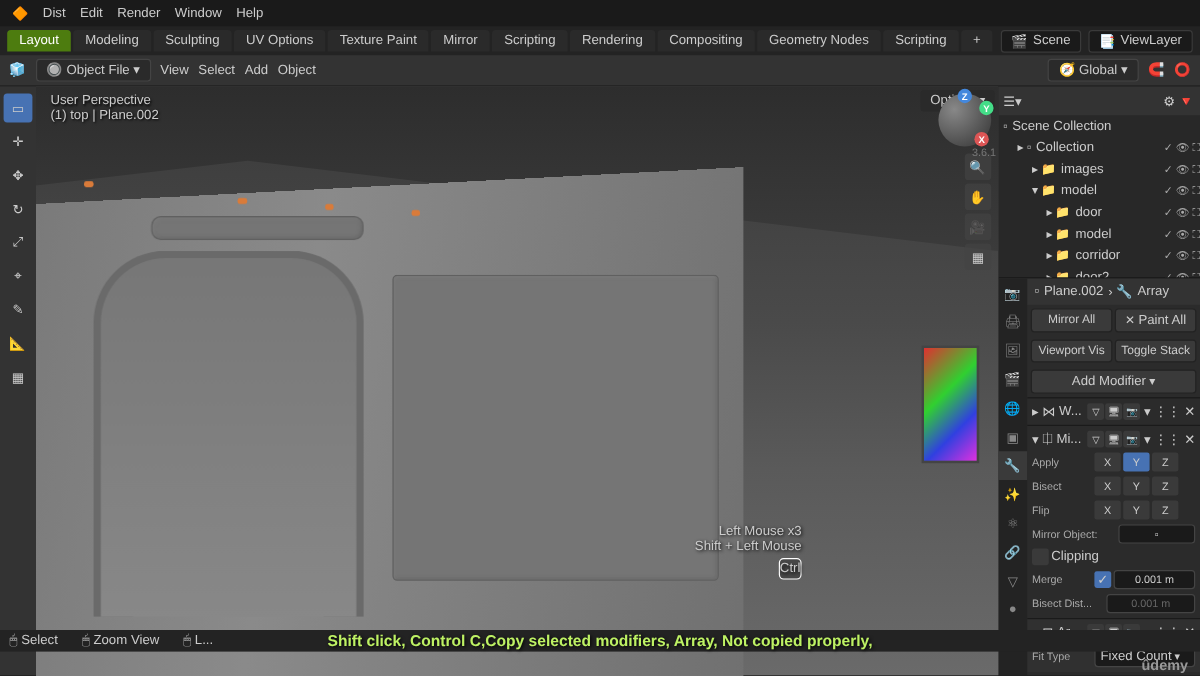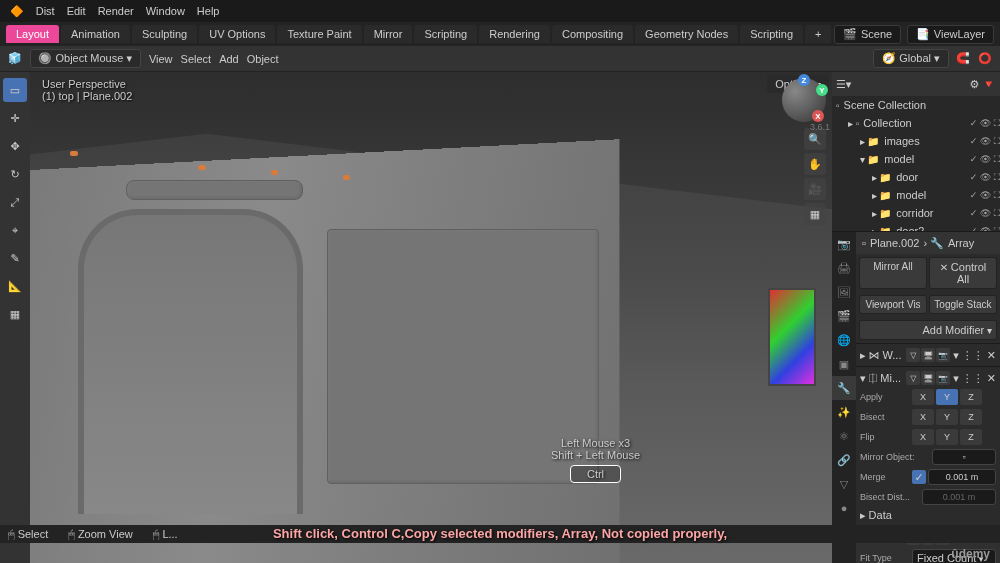--- a/index.html
+++ b/index.html
@@ -1,21 +1,21 @@
 <!DOCTYPE html>
 <html><head>
 <meta charset="utf-8">
 <style>
 *{margin:0;padding:0;box-sizing:border-box;font-family:sans-serif;font-size:11px;color:#ccc;user-select:none}
 body{width:1000px;height:563px;background:#1e1e1e;overflow:hidden;position:relative}
 .topbar{height:22px;background:#1a1a1a;display:flex;align-items:center;padding:0 10px;gap:12px}
 .topbar span{cursor:pointer}
 .tabbar{height:24px;background:#232323;display:flex;align-items:center;padding:0 6px;gap:2px}
 .tab{padding:3px 10px;background:#2a2a2a;border-radius:3px 3px 0 0;cursor:pointer}
-.tab.active{background:#ec4899;color:#fff}
+.tab.active{background:#4d7c0f;color:#fff}
 .topright{position:absolute;right:6px;top:22px;height:24px;display:flex;align-items:center;gap:6px}
 .field{background:#1a1a1a;border:1px solid #3a3a3a;border-radius:3px;padding:2px 8px;display:flex;align-items:center;gap:4px}
 .header2{height:26px;background:#333;display:flex;align-items:center;padding:0 8px;gap:8px;border-bottom:1px solid #222}
 .dropdown{background:#2a2a2a;border:1px solid #444;border-radius:3px;padding:2px 8px;cursor:pointer}
 .main{position:relative;display:flex;height:491px}
 .toolbar-left{width:30px;background:#333;display:flex;flex-direction:column;align-items:center;padding:6px 0;gap:4px}
 .tool{width:24px;height:24px;border-radius:3px;display:flex;align-items:center;justify-content:center;cursor:pointer}
 .tool.active{background:#4772b3}
 .viewport{flex:1;background:linear-gradient(180deg,#3a3a3a 0%,#4a4a4a 40%,#5a5a5a 65%,#6a6a6a 100%);position:relative;overflow:hidden}
 .vp-label{position:absolute;left:12px;top:6px;color:#eee;font-size:11px;text-shadow:1px 1px 2px #000}
@@ -45,22 +45,22 @@
 .mod-header .icons{display:flex;gap:1px}
 .mod-header .icons span{width:14px;height:14px;background:#3a3a3a;border-radius:2px;display:flex;align-items:center;justify-content:center;font-size:8px}
 .mod-row{display:flex;align-items:center;gap:2px;padding:2px 0}
 .mod-row .lbl{width:50px;font-size:9px;color:#aaa}
 .axis-btn{width:22px;height:16px;background:#3a3a3a;border-radius:2px;display:flex;align-items:center;justify-content:center;font-size:9px;cursor:pointer}
 .axis-btn.active{background:#4772b3}
 .num-field{flex:1;background:#1a1a1a;border:1px solid #444;border-radius:3px;padding:2px 4px;font-size:9px;text-align:center}
 .check{width:14px;height:14px;background:#3a3a3a;border-radius:2px;display:flex;align-items:center;justify-content:center}
 .check.on{background:#4772b3}
 .statusbar{position:absolute;bottom:20px;left:0;right:0;height:18px;background:#232323;display:flex;align-items:center;padding:0 8px;gap:20px;font-size:10px;color:#888}
-.key-overlay{position:absolute;right:192px;bottom:80px;text-align:center;color:#fff;text-shadow:1px 1px 3px #000;font-size:13px}
-.key-box{display:inline-block;padding:2px 16px;border:1px solid #fff;border-radius:4px;margin-top:4px;background:#0004}
+.key-overlay{position:absolute;right:164px;bottom:80px;text-align:right;color:#fff;text-shadow:1px 1px 3px #000;font-size:13px}
+.key-box{display:inline-block;padding:2px 0;border:1px solid #fff;border-radius:4px;margin-top:4px;background:#0004}
 .subtitle{position:absolute;bottom:20px;left:0;right:0;text-align:center;pointer-events:none}
 .subtitle div{display:inline-block;padding:2px 0;font-weight:bold;font-size:13px;text-shadow:1px 1px 3px #000}
 .watermark{position:absolute;right:10px;bottom:2px;font-size:12px;color:#999;font-weight:bold}
 .options-btn{position:absolute;top:3px;right:3px;background:#2a2a2ad0;padding:3px 8px;border-radius:3px;font-size:10px}
 
 .scene{position:absolute;inset:0}
 .ceiling{position:absolute;left:0;right:0;top:0;height:28%;background:linear-gradient(180deg,#2d2d2d,#3b3b3b);clip-path:polygon(0 0,100% 0,100% 100%,22% 45%,0 60%)}
 .wall{position:absolute;left:0;top:20%;bottom:0;right:35%;background:linear-gradient(100deg,#7a7a7a,#8a8a8a 40%,#707070);transform:perspective(800px) rotateY(-12deg);transform-origin:left center}
 .arch{position:absolute;left:6%;top:28%;width:28%;height:62%;border:6px solid #6a6a6a;border-bottom:none;border-radius:60px 60px 0 0;background:linear-gradient(180deg,#777,#888)}
 .panel{position:absolute;background:#757575;border:1px solid #606060;box-shadow:inset 1px 1px 3px #8886,inset -1px -1px 3px #5556}
@@ -75,40 +75,40 @@
   <span>🔶</span>
   <span>Dist</span>
   <span>Edit</span>
   <span>Render</span>
   <span>Window</span>
   <span>Help</span>
 </div>
 
 <div class="tabbar">
   <div class="tab active">Layout</div>
-  <div class="tab">Animation</div>
+  <div class="tab">Modeling</div>
   <div class="tab">Sculpting</div>
   <div class="tab">UV Options</div>
   <div class="tab">Texture Paint</div>
   <div class="tab">Mirror</div>
   <div class="tab">Scripting</div>
   <div class="tab">Rendering</div>
   <div class="tab">Compositing</div>
   <div class="tab">Geometry Nodes</div>
   <div class="tab">Scripting</div>
   <div class="tab">+</div>
 </div>
 <div class="topright">
   <div class="field">🎬 <span>Scene</span></div>
   <div class="field">📑 <span>ViewLayer</span></div>
 </div>
 
 <div class="header2">
   <span>🧊</span>
-  <div class="dropdown">🔘 <span>Object Mouse</span> ▾</div>
+  <div class="dropdown">🔘 <span>Object File</span> ▾</div>
   <span>View</span>
   <span>Select</span>
   <span>Add</span>
   <span>Object</span>
   <div style="flex:1"></div>
   <div class="dropdown">🧭 <span>Global</span> ▾</div>
   <span>🧲</span>
   <span>⭕</span>
 </div>
 
@@ -200,28 +200,28 @@
         <div class="props-tab">🔗</div>
         <div class="props-tab">▽</div>
         <div class="props-tab">●</div>
       </div>
       <div class="props-content">
         <div class="breadcrumb">
           ▫ <span>Plane.002</span> › 🔧 <span>Array</span>
         </div>
         <div class="btn-row">
           <div class="btn">Mirror All</div>
-          <div class="btn">✕ <span>Control All</span></div>
+          <div class="btn">✕ <span>Paint All</span></div>
         </div>
         <div class="btn-row">
           <div class="btn">Viewport Vis</div>
           <div class="btn">Toggle Stack</div>
         </div>
         <div class="btn-row">
-            <div class="btn" style="text-align:right"><span>Add Modifier</span> ▾</div>
+            <div class="btn" style="text-align:center"><span>Add Modifier</span> ▾</div>
           </div>
 
         <div class="mod-panel">
           <div class="mod-header">
             <span>▸</span>
             <span>⋈</span>
             <span style="flex:1">W...</span>
             <div class="icons">
                 <span>▽</span>
                 <span>🖥</span>
@@ -263,30 +263,31 @@
               <div class="lbl">Flip</div>
             <div class="axis-btn">X</div>
               <div class="axis-btn">Y</div>
               <div class="axis-btn">Z</div>
           </div>
           <div class="mod-row">
               <div class="lbl" style="width:70px">Mirror Object:</div>
             <div class="num-field">▫</div>
           </div>
           <div class="mod-row">
+              <div class="check"></div>
+              <span>Clipping</span>
+            </div>
+          <div class="mod-row">
               <div class="lbl">Merge</div>
               <div class="check on">✓</div>
               <div class="num-field">0.001 m</div>
             </div>
           <div class="mod-row">
               <div class="lbl" style="width:60px">Bisect Dist...</div>
               <div class="num-field" style="color:#666">0.001 m</div>
-            </div>
-          <div class="mod-row">
-              <span>▸ <span>Data</span></span>
             </div>
         </div>
 
         <div class="mod-panel" style="background:#333a">
           <div class="mod-header">
             <span>▾</span>
             <span>⊞</span>
             <span style="flex:1">Ar...</span>
             <div class="icons">
                 <span>▽</span>
@@ -309,16 +310,16 @@
 </div>
 
 <div class="statusbar">
   <span>🖱 <span>Select</span></span>
   <span>🖱 <span>Zoom View</span></span>
   <span>🖱 <span>L...</span></span>
 </div>
 
 <div class="subtitle">
   <br>
-  <div style="color:#fca5a5">Shift click, Control C,Copy selected modifiers, Array, Not copied properly,</div>
+  <div style="color:#bef264">Shift click, Control C,Copy selected modifiers, Array, Not copied properly,</div>
 </div>
 
 <div class="watermark">ûdemy</div>
 
 </body></html>

